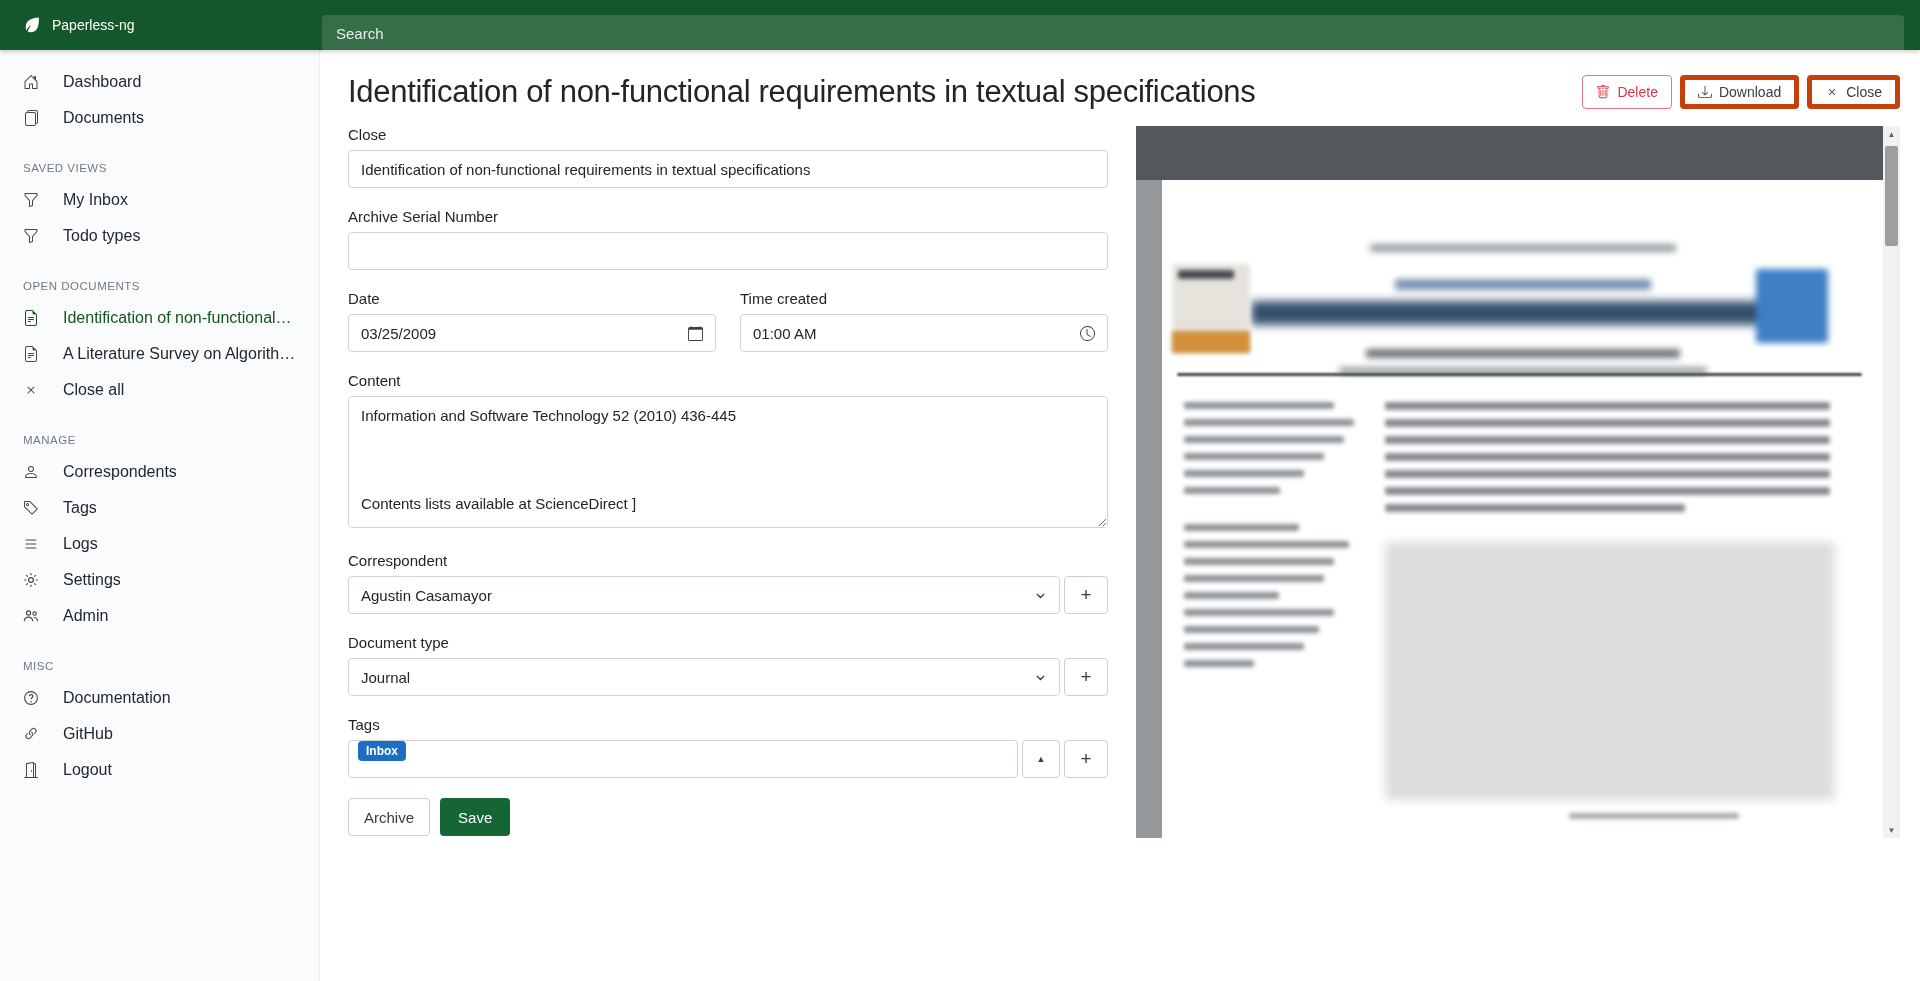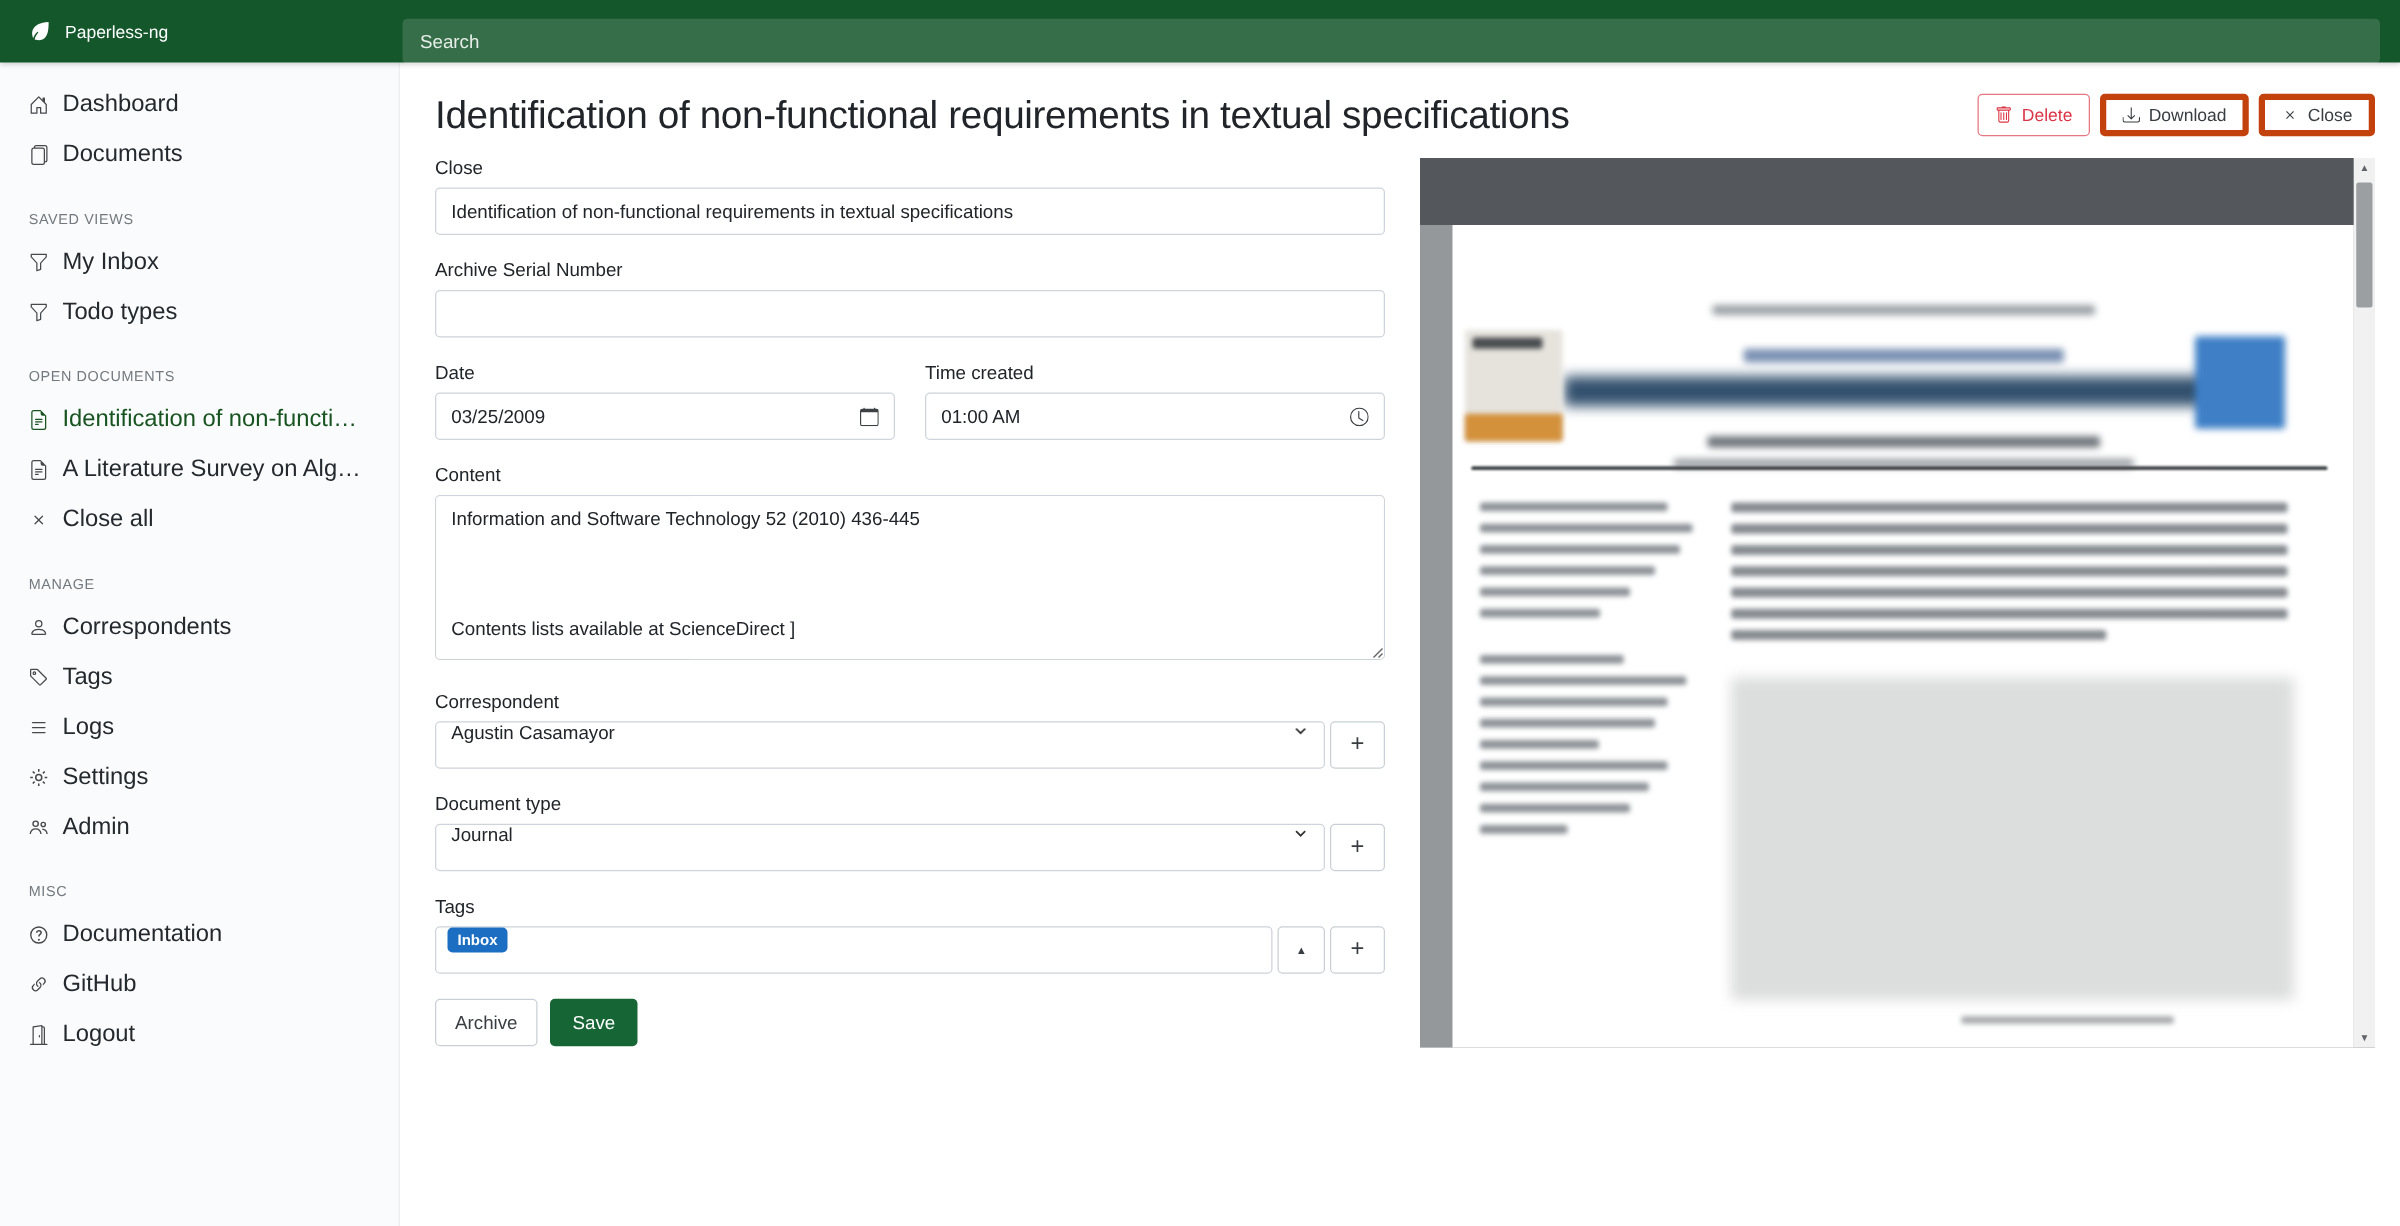--- a/index.html
+++ b/index.html
@@ -14,22 +14,22 @@
     padding:0 22px;color:#ffffff;font-size:14px}
   .brand svg{width:20px;height:20px;flex:none}
   .nav-search{flex:1;padding:16px 16px 0 2px}
   .search-input{width:100%;height:36px;border:none;border-radius:4px;outline:none;
     background:rgba(255,255,255,.14);color:#fff;font-size:15px;padding:0 14px}
   .search-input::placeholder{color:rgba(255,255,255,.88)}
 
   
   .sidebar{position:fixed;top:50px;left:0;bottom:0;width:320px;overflow:hidden;
     background:#fafbfc;border-right:1px solid #eceef0;padding-top:14px}
-  .side-item{display:flex;align-items:center;gap:11px;padding:9px 23px;
-    font-size:19px;color:#24292e;text-decoration:none;cursor:pointer;white-space:nowrap}
+  .side-item{display:flex;align-items:center;gap:24px;padding:9px 23px;
+    font-size:16px;color:#24292e;text-decoration:none;cursor:pointer;white-space:nowrap}
   .side-item .sicon{width:16px;height:16px;flex:none;color:#46494c}
   .side-item.active,.side-item.active .sicon{color:var(--accent-green,#17541f)}
   .silabel{overflow:hidden;text-overflow:ellipsis}
   .side-header{margin:26px 23px 8px;font-size:11.5px;letter-spacing:.5px;color:#73797e}
 
   
   .main{position:absolute;top:50px;left:320px;width:1600px;height:931px;
     background:#fff;padding:0 20px 0 28px}
   .page-head{display:flex;align-items:center;justify-content:space-between;
     padding-top:24px;margin-bottom:16px}
@@ -53,21 +53,21 @@
   .row2{display:flex;gap:24px}
   .col{flex:1}
   .fake-input{display:flex;align-items:center;justify-content:space-between;cursor:pointer}
   .fake-input svg{width:15px;height:15px;color:#3c4043;flex:none}
   textarea.input{height:132px;padding:8px 12px;line-height:22px;resize:vertical;
     overflow-y:scroll}
   textarea::-webkit-scrollbar{width:14px}
   textarea::-webkit-scrollbar-track{background:#fafafa;border-left:1px solid #ededed}
   textarea::-webkit-scrollbar-thumb{background:#c4c8cb}
   .combo-row{display:flex;gap:4px}
-  .select{flex:1;display:flex;align-items:flex-start;justify-content:space-between;cursor:pointer}
+  .select{flex:1;display:flex;align-items:center;justify-content:space-between;cursor:pointer}
   .select svg{width:13px;height:13px;color:#333;flex:none}
   .plus-btn{width:44px;height:38px;flex:none;border:1px solid #c9cfd4;border-radius:4px;
     background:#fff;color:#383d41;font-size:19px;cursor:pointer;
     display:flex;align-items:center;justify-content:center;font-family:inherit}
   .caret-btn{width:38px;height:38px;flex:none;border:1px solid #c9cfd4;border-radius:4px;
     background:#fff;color:#383d41;font-size:9px;cursor:pointer;
     display:flex;align-items:center;justify-content:center;font-family:inherit}
   .tags-box{flex:1;display:flex;align-items:flex-end;padding:16px 9px;gap:6px}
   .tag-badge{background:var(--tag-blue,#1b6ec2);color:#fff;font-size:12px;font-weight:700;
     padding:4px 8px;border-radius:4px;line-height:1;cursor:pointer}

